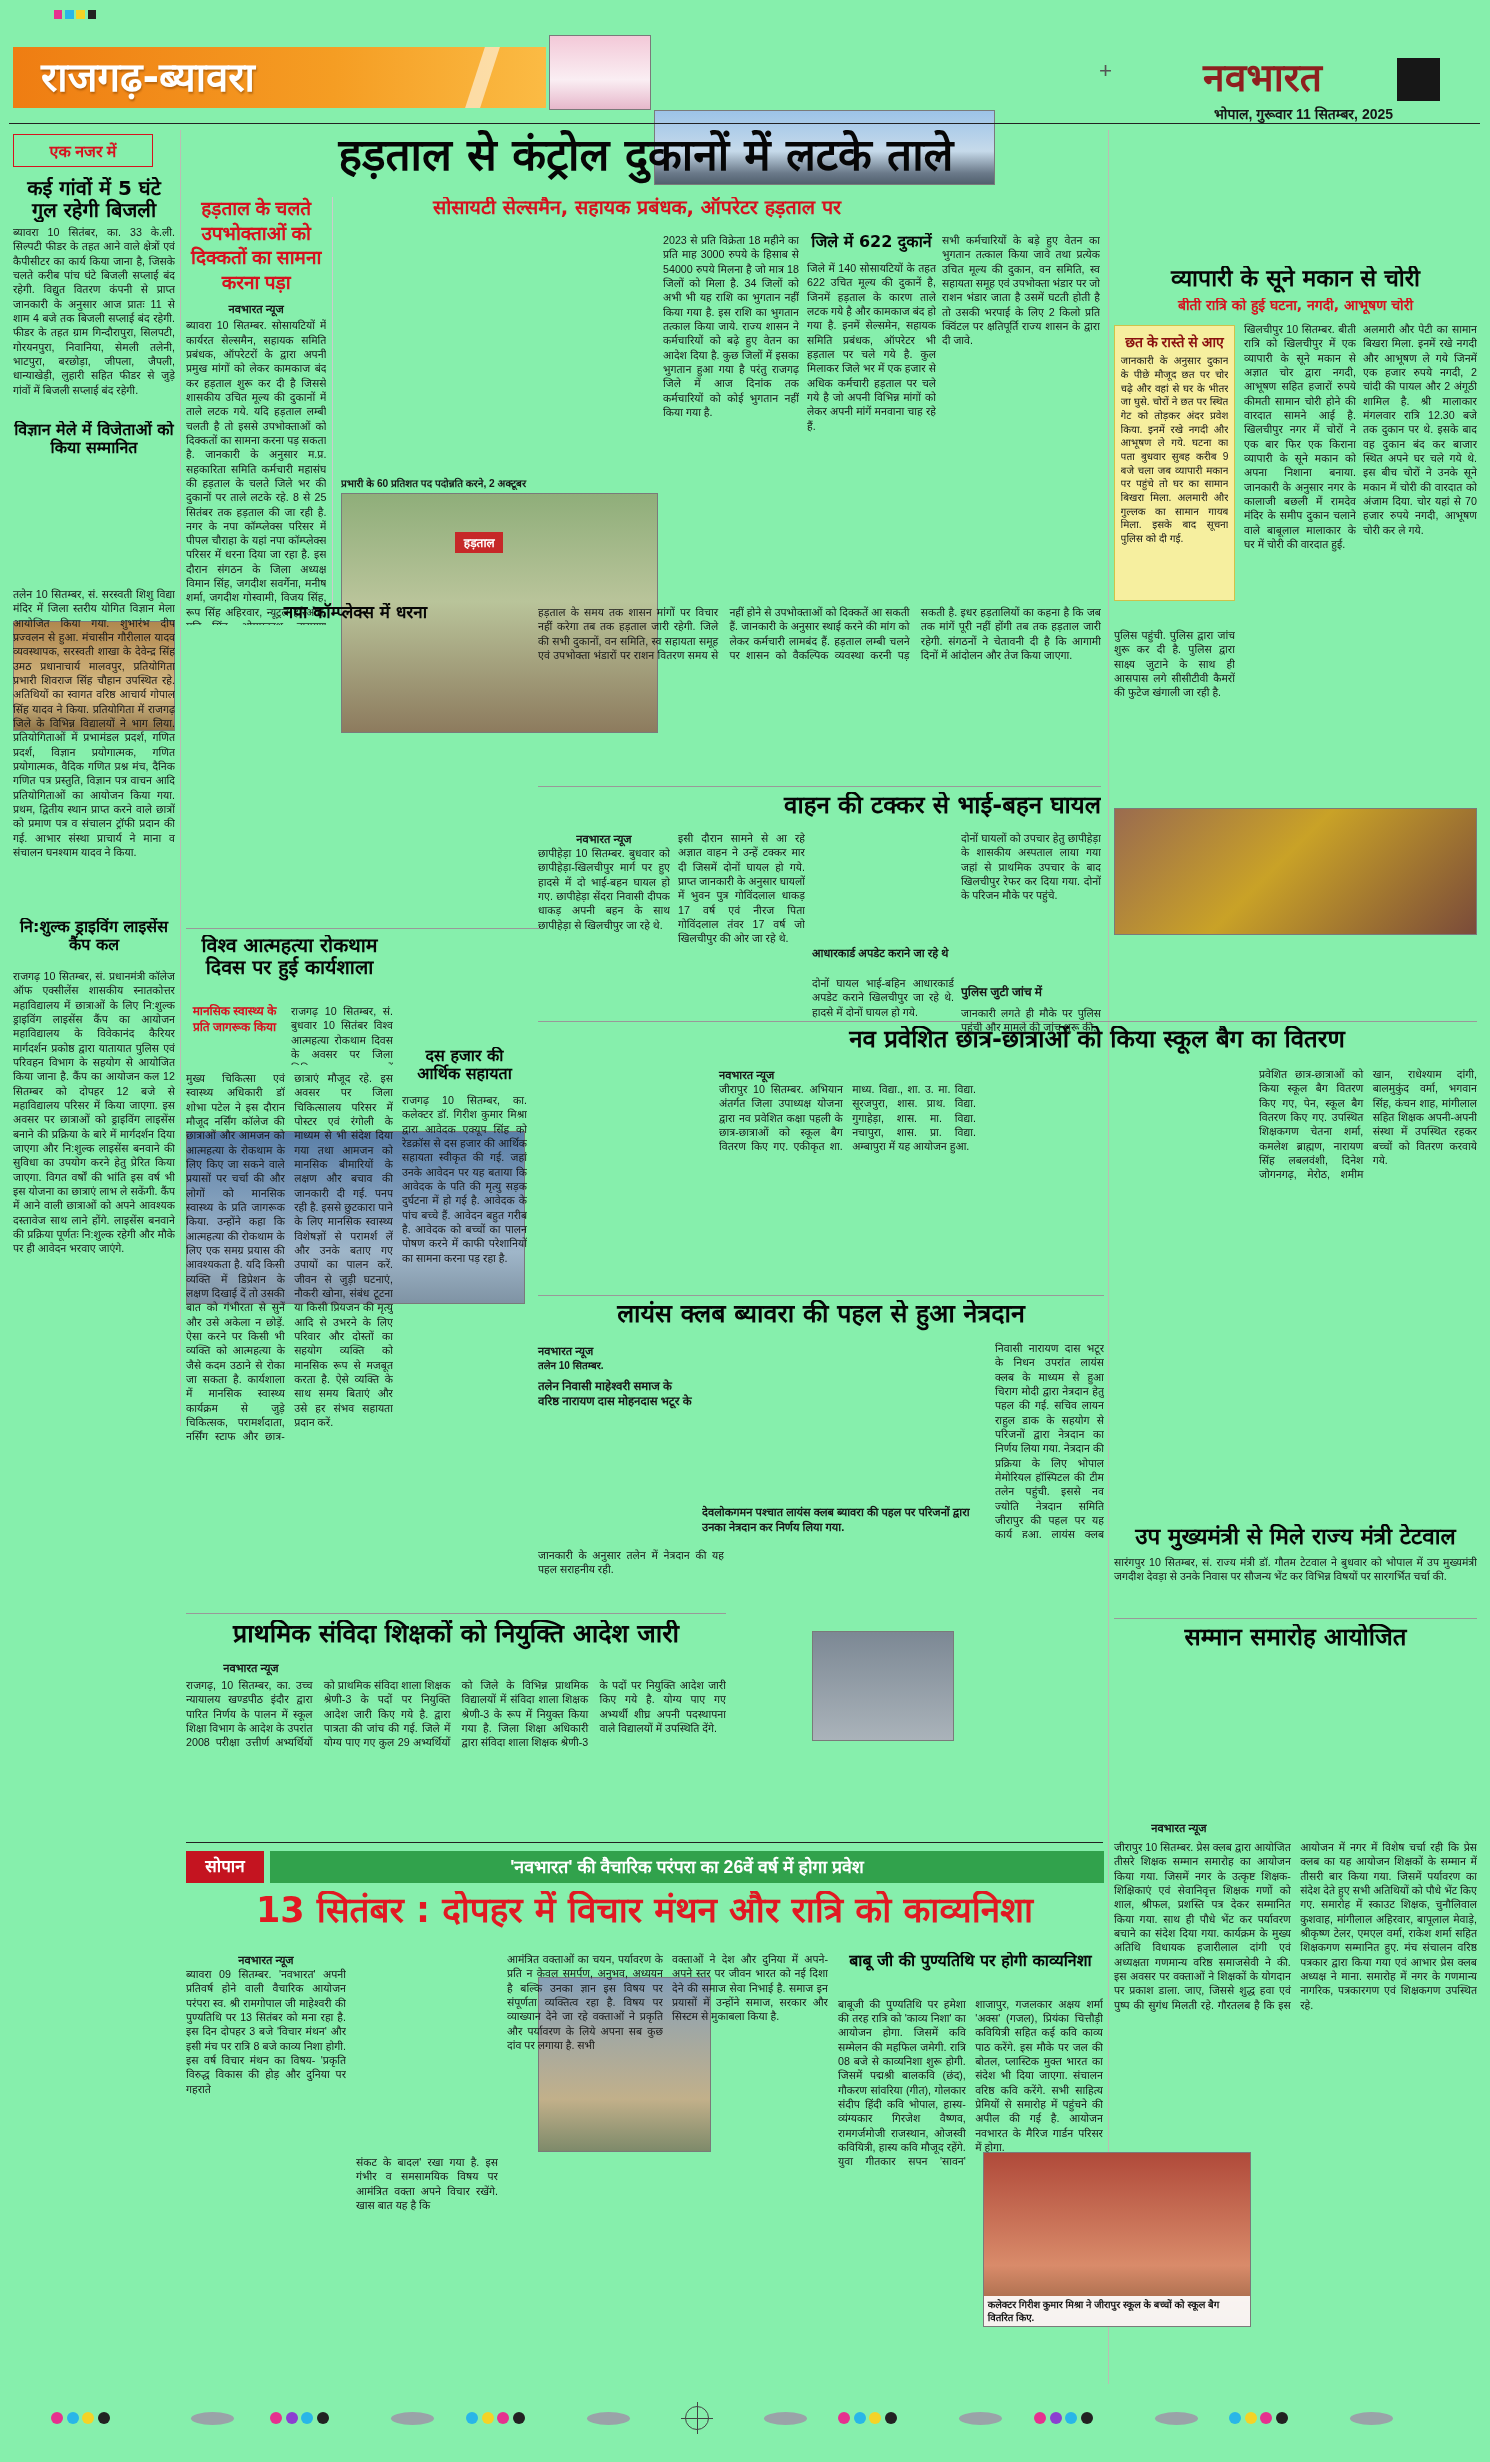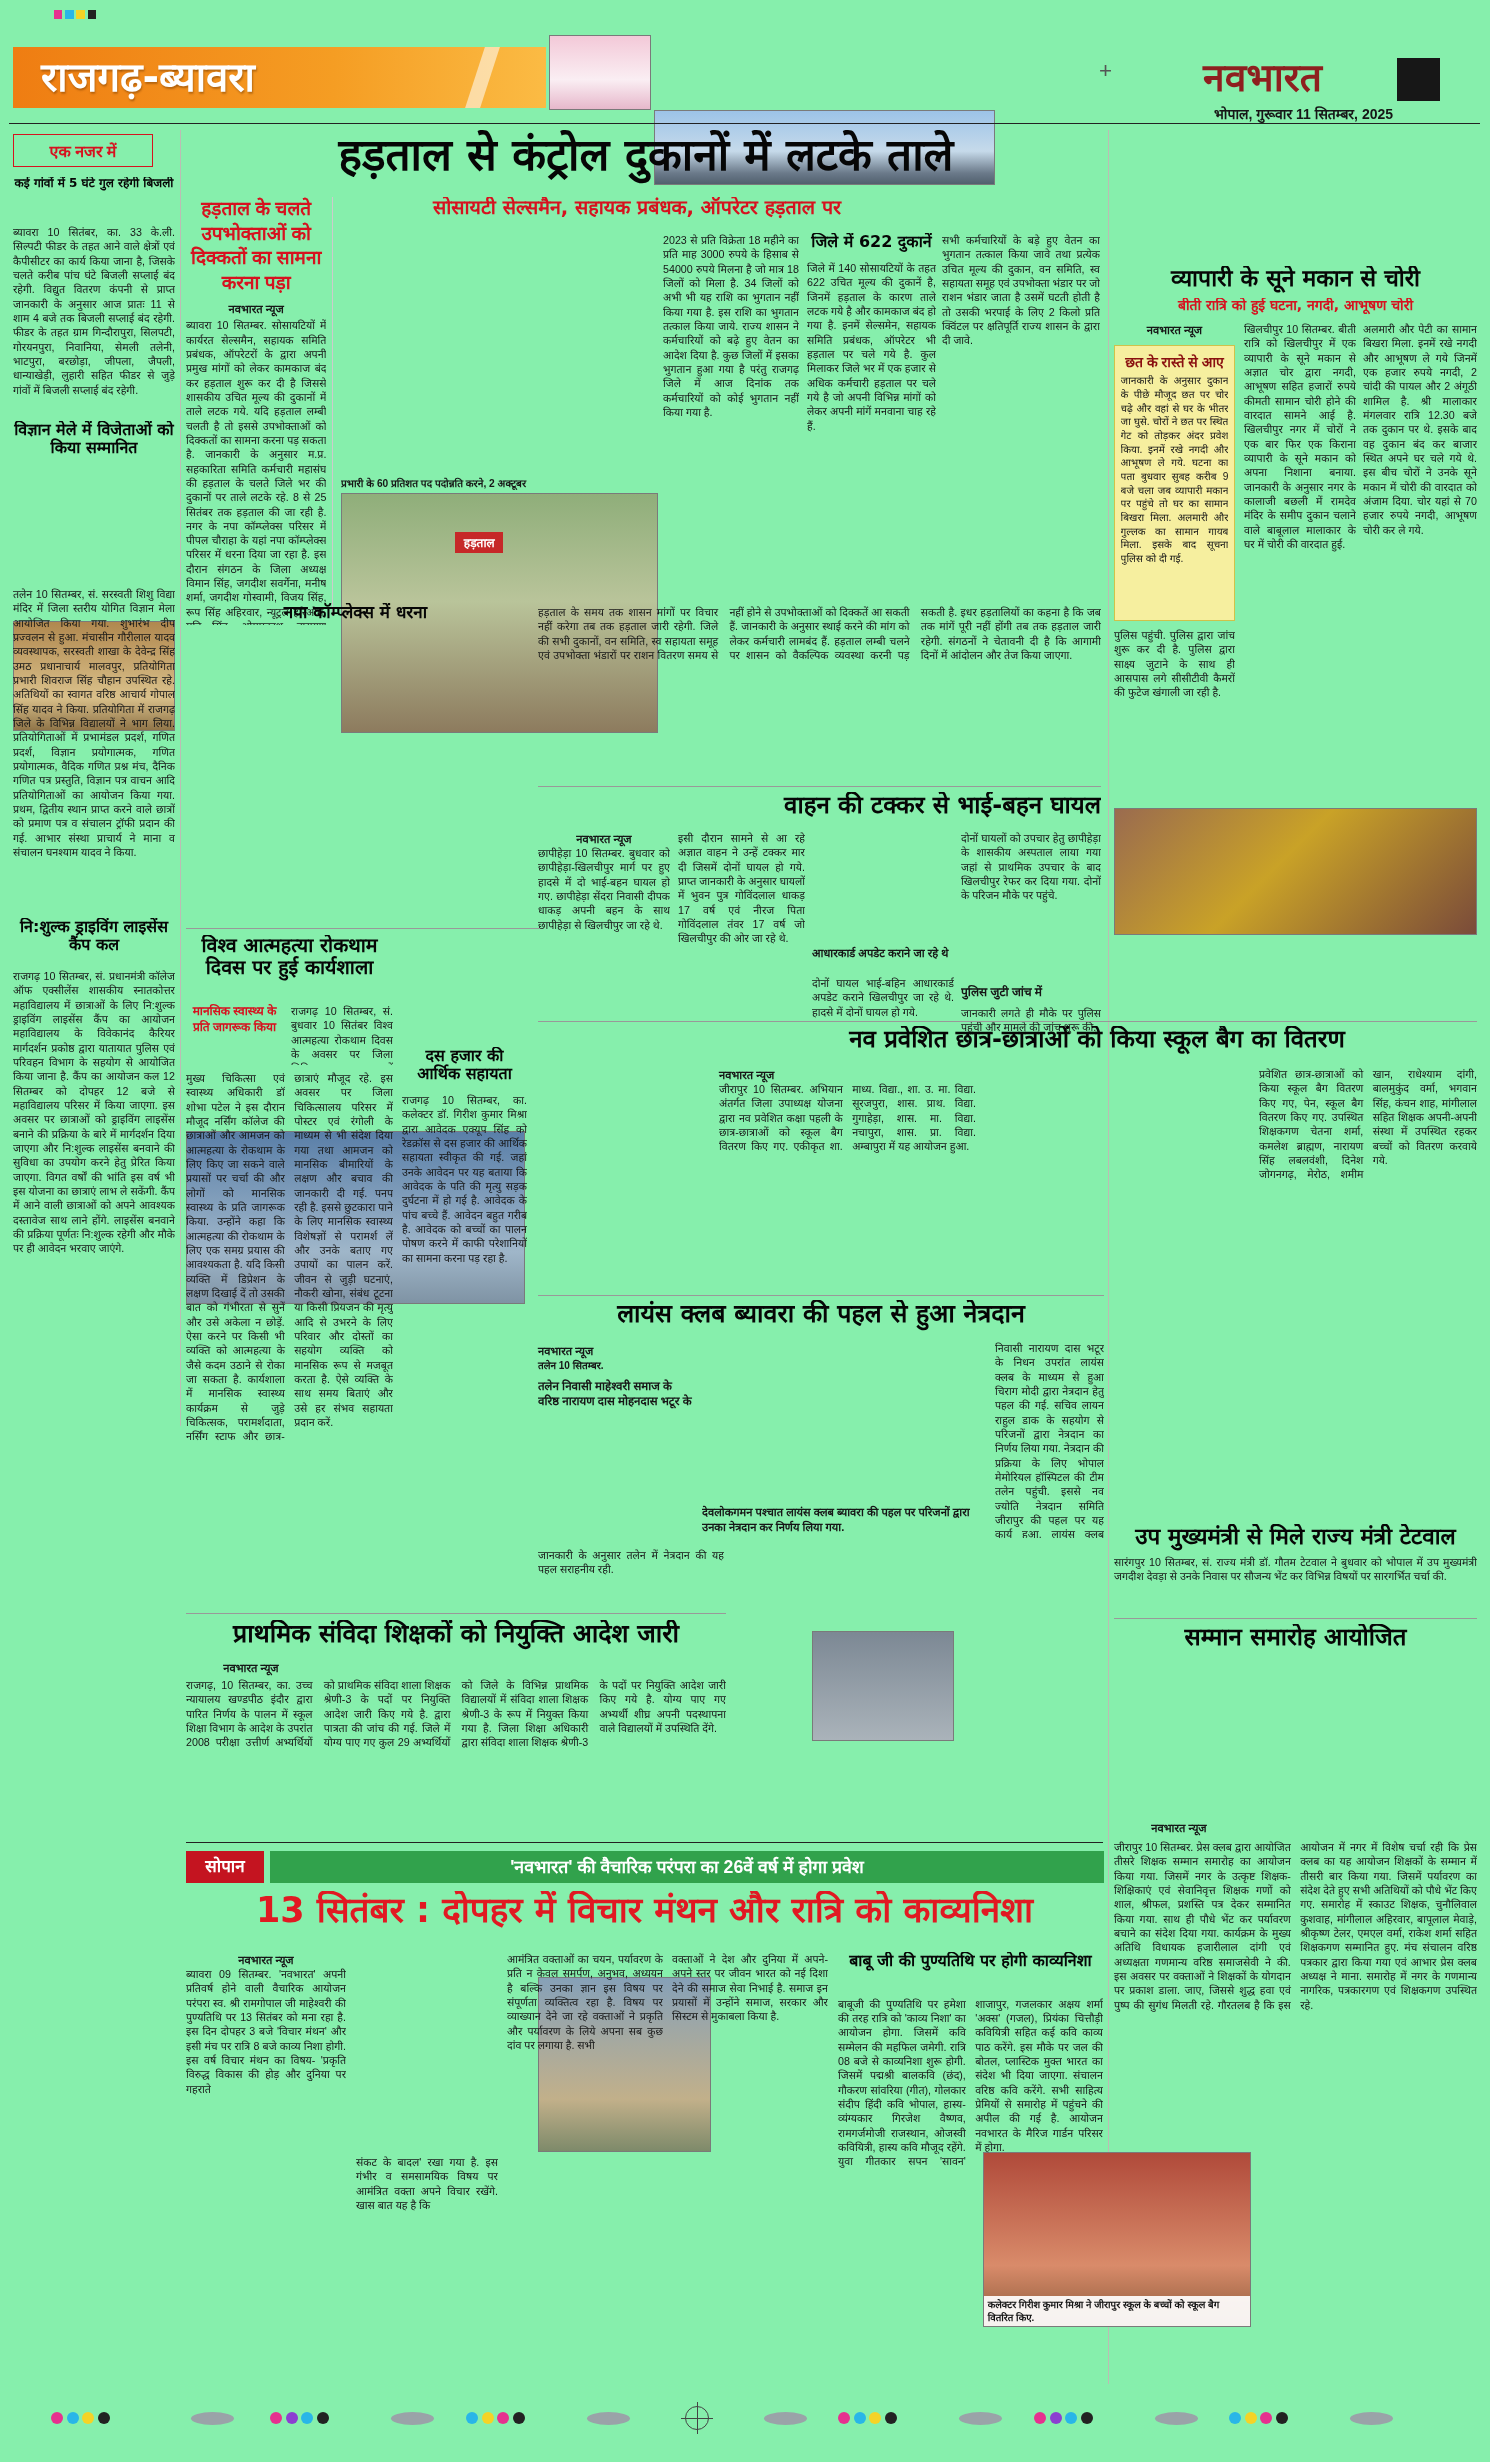--- a/index.html
+++ b/index.html
@@ -57,21 +57,21 @@
   <div class="abs" style="left:1099px;top:58px;font-size:22.4px;color:#555;">+</div>
   <div class="abs brand" style="left:1203px;top:58px;width:186px;">नवभारत</div>
   <div class="abs" style="left:1397px;top:58px;width:43px;height:43px;background:#171717;"></div>
   <div class="abs" style="left:1164px;top:104px;width:279px;font-size:14px;font-weight:700;text-align:center;">भोपाल, गुरूवार 11 सितम्बर, 2025</div>
   <div class="abs hrule" style="left:9.3px;top:123px;width:1471px;"></div>
 
   <div class="abs vrule" style="left:180px;top:130px;height:1296px;"></div>
   <div class="abs vrule" style="left:1108px;top:130px;height:2254px;"></div>
 
   <div class="abs secborder" style="left:13px;top:134px;width:140px;">एक नजर में</div>
-  <div class="abs hl" style="left:13px;top:177px;width:162px;font-size:12px;height:45px;">कई गांवों में 5 घंटे गुल रहेगी बिजली</div>
+  <div class="abs hl" style="left:13px;top:177px;width:162px;font-size:20px;height:45px;">कई गांवों में 5 घंटे गुल रहेगी बिजली</div>
   <div class="abs t" style="left:13px;top:225px;width:162px;height:190px;">ब्यावरा 10 सितंबर, का. 33 के.ली. सिल्पटी फीडर के तहत आने वाले क्षेत्रों एवं कैपीसीटर का कार्य किया जाना है, जिसके चलते करीब पांच घंटे बिजली सप्लाई बंद रहेगी. विद्युत वितरण कंपनी से प्राप्त जानकारी के अनुसार आज प्रातः 11 से शाम 4 बजे तक बिजली सप्लाई बंद रहेगी. फीडर के तहत ग्राम गिन्दौरापुरा, सिलपटी, गोरयनपुरा, निवानिया, सेमली तलेनी, भाटपुरा, बरछोड़ा, जीपला, जैपली, धान्याखेड़ी, लुहारी सहित फीडर से जुड़े गांवों में बिजली सप्लाई बंद रहेगी.</div>
   <div class="abs hl" style="left:13px;top:421px;width:162px;font-size:16px;height:45px;">विज्ञान मेले में विजेताओं को किया सम्मानित</div>
   <div class="abs photo" style="left:13px;top:471px;width:162px;height:110px;background:linear-gradient(180deg,#b0884f,#d9c08a 70%,#8f7448);"></div>
   <div class="abs t" style="left:13px;top:587px;width:162px;height:324px;">तलेन 10 सितम्बर, सं. सरस्वती शिशु विद्या मंदिर में जिला स्तरीय योगित विज्ञान मेला आयोजित किया गया. शुभारंभ दीप प्रज्वलन से हुआ. मंचासीन गौरीलाल यादव व्यवस्थापक, सरस्वती शाखा के देवेन्द्र सिंह उमठ प्रधानाचार्य मालवपुर, प्रतियोगिता प्रभारी शिवराज सिंह चौहान उपस्थित रहे. अतिथियों का स्वागत वरिष्ठ आचार्य गोपाल सिंह यादव ने किया. प्रतियोगिता में राजगढ़ जिले के विभिन्न विद्यालयों ने भाग लिया. प्रतियोगिताओं में प्रभामंडल प्रदर्श, गणित प्रदर्श, विज्ञान प्रयोगात्मक, गणित प्रयोगात्मक, वैदिक गणित प्रश्न मंच, दैनिक गणित पत्र प्रस्तुति, विज्ञान पत्र वाचन आदि प्रतियोगिताओं का आयोजन किया गया. प्रथम, द्वितीय स्थान प्राप्त करने वाले छात्रों को प्रमाण पत्र व संचालन ट्रॉफी प्रदान की गई. आभार संस्था प्राचार्य ने माना व संचालन घनश्याम यादव ने किया.</div>
   <div class="abs hl" style="left:13px;top:918px;width:162px;font-size:16px;height:45px;">नि:शुल्क ड्राइविंग लाइसेंस कैंप कल</div>
   <div class="abs t" style="left:13px;top:969px;width:162px;height:456px;">राजगढ़ 10 सितम्बर, सं. प्रधानमंत्री कॉलेज ऑफ एक्सीलेंस शासकीय स्नातकोत्तर महाविद्यालय में छात्राओं के लिए नि:शुल्क ड्राइविंग लाइसेंस कैंप का आयोजन महाविद्यालय के विवेकानंद कैरियर मार्गदर्शन प्रकोष्ठ द्वारा यातायात पुलिस एवं परिवहन विभाग के सहयोग से आयोजित किया जाना है. कैंप का आयोजन कल 12 सितम्बर को दोपहर 12 बजे से महाविद्यालय परिसर में किया जाएगा. इस अवसर पर छात्राओं को ड्राइविंग लाइसेंस बनाने की प्रक्रिया के बारे में मार्गदर्शन दिया जाएगा और नि:शुल्क लाइसेंस बनवाने की सुविधा का उपयोग करने हेतु प्रेरित किया जाएगा. विगत वर्षों की भांति इस वर्ष भी इस योजना का छात्राएं लाभ ले सकेंगी. कैंप में आने वाली छात्राओं को अपने आवश्यक दस्तावेज साथ लाने होंगे. लाइसेंस बनवाने की प्रक्रिया पूर्णतः नि:शुल्क रहेगी और मौके पर ही आवेदन भरवाए जाएंगे.</div>
 
   <h1 class="abs hl" style="left:186px;top:130px;width:920px;font-size:44px;height:58px;">हड़ताल से कंट्रोल दुकानों में लटके ताले</h1>
 
   <div class="abs" style="left:186px;top:197px;width:147px;height:419px;border-right:0.9px solid #ccc;padding-right:5.6px;">
@@ -93,21 +93,21 @@
   <div class="abs t" style="left:942px;top:233px;width:158px;height:365px;">सभी कर्मचारियों के बड़े हुए वेतन का भुगतान तत्काल किया जावे तथा प्रत्येक उचित मूल्य की दुकान, वन समिति, स्व सहायता समूह एवं उपभोक्ता भंडार पर जो राशन भंडार जाता है उसमें घटती होती है तो उसकी भरपाई के लिए 2 किलो प्रति क्विंटल पर क्षतिपूर्ति राज्य शासन के द्वारा दी जावे.</div>
 
   <div class="abs hl" style="left:186px;top:603px;width:339px;font-size:17px;height:24px;">नपा कॉम्प्लेक्स में धरना</div>
   <div class="abs photo" style="left:186px;top:631px;width:339px;height:173px;background:linear-gradient(180deg,#5a7fa8,#9fb6c9 70%,#7f93a4);"></div>
   <div class="abs t cols3" style="left:538px;top:605px;width:563px;height:179px;">हड़ताल के समय तक शासन मांगों पर विचार नहीं करेगा तब तक हड़ताल जारी रहेगी. जिले की सभी दुकानों, वन समिति, स्व सहायता समूह एवं उपभोक्ता भंडारों पर राशन वितरण समय से नहीं होने से उपभोक्ताओं को दिक्कतें आ सकती हैं. जानकारी के अनुसार स्थाई करने की मांग को लेकर कर्मचारी लामबंद हैं. हड़ताल लम्बी चलने पर शासन को वैकल्पिक व्यवस्था करनी पड़ सकती है. इधर हड़तालियों का कहना है कि जब तक मांगें पूरी नहीं होंगी तब तक हड़ताल जारी रहेगी. संगठनों ने चेतावनी दी है कि आगामी दिनों में आंदोलन और तेज किया जाएगा.</div>
 
   <div class="abs photo" style="left:1114px;top:135px;width:363px;height:127px;background:linear-gradient(135deg,#9a6b4f,#c9a227 45%,#7a4b3a);"></div>
   <div class="abs hl" style="left:1114px;top:266px;width:363px;font-size:23px;height:30px;">व्यापारी के सूने मकान से चोरी</div>
   <div class="abs hl red" style="left:1114px;top:298px;width:363px;font-size:14px;height:20.5px;color:#d6121f;">बीती रात्रि को हुई घटना, नगदी, आभूषण चोरी</div>
   <div class="abs byline" style="left:1114px;top:322px;width:121px;">नवभारत न्यूज</div>
-  <div class="abs ybox" style="left:1114px;top:345px;width:121px;height:276px;">
+  <div class="abs ybox" style="left:1114px;top:325px;width:121px;height:276px;">
     <div class="ybox-title">छत के रास्ते से आए</div>
     <div class="t" style="height:233px;font-size:10.2px;">जानकारी के अनुसार दुकान के पीछे मौजूद छत पर चोर चढ़े और वहां से घर के भीतर जा घुसे. चोरों ने छत पर स्थित गेट को तोड़कर अंदर प्रवेश किया. इनमें रखे नगदी और आभूषण ले गये. घटना का पता बुधवार सुबह करीब 9 बजे चला जब व्यापारी मकान पर पहुंचे तो घर का सामान बिखरा मिला. अलमारी और गुल्लक का सामान गायब मिला. इसके बाद सूचना पुलिस को दी गई.</div>
   </div>
   <div class="abs t" style="left:1114px;top:628px;width:121px;height:391px;">पुलिस पहुंची. पुलिस द्वारा जांच शुरू कर दी है. पुलिस द्वारा साक्ष्य जुटाने के साथ ही आसपास लगे सीसीटीवी कैमरों की फुटेज खंगाली जा रही है.</div>
   <div class="abs t" style="left:1244px;top:322px;width:112px;height:697px;">खिलचीपुर 10 सितम्बर. बीती रात्रि को खिलचीपुर में एक व्यापारी के सूने मकान से अज्ञात चोर द्वारा नगदी, आभूषण सहित हजारों रुपये कीमती सामान चोरी होने की वारदात सामने आई है. खिलचीपुर नगर में चोरों ने एक बार फिर एक किराना व्यापारी के सूने मकान को अपना निशाना बनाया. जानकारी के अनुसार नगर के कालाजी बछली में रामदेव मंदिर के समीप दुकान चलाने वाले बाबूलाल मालाकार के घर में चोरी की वारदात हुई.</div>
   <div class="abs t" style="left:1363px;top:322px;width:114px;height:697px;">अलमारी और पेटी का सामान बिखरा मिला. इनमें रखे नगदी और आभूषण ले गये जिनमें एक हजार रुपये नगदी, 2 चांदी की पायल और 2 अंगूठी शामिल है. श्री मालाकार मंगलवार रात्रि 12.30 बजे तक दुकान पर थे. इसके बाद वह दुकान बंद कर बाजार स्थित अपने घर चले गये थे. इस बीच चोरों ने उनके सूने मकान में चोरी की वारदात को अंजाम दिया. चोर यहां से 70 हजार रुपये नगदी, आभूषण चोरी कर ले गये.</div>
 
   <div class="abs hrule" style="left:538px;top:786px;width:563px;height:0.9px;background:#999;"></div>
   <div class="abs hl" style="left:538px;top:792px;width:563px;font-size:24px;height:32px;text-align:right;">वाहन की टक्कर से भाई-बहन घायल</div>
   <div class="abs" style="left:538px;top:831px;width:132px;">

